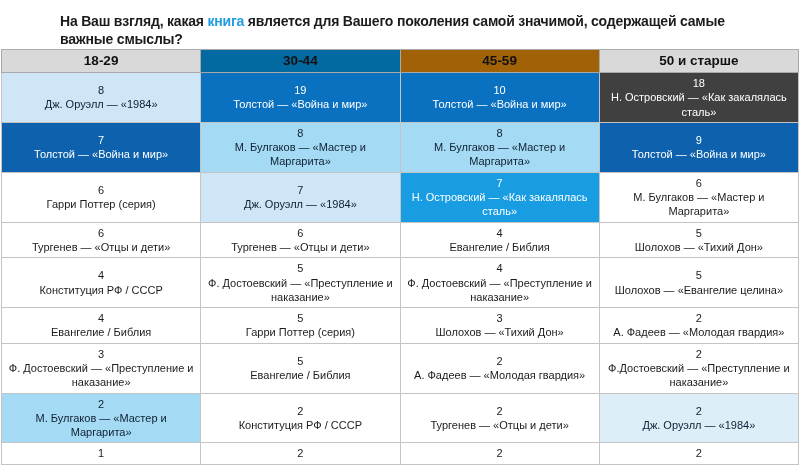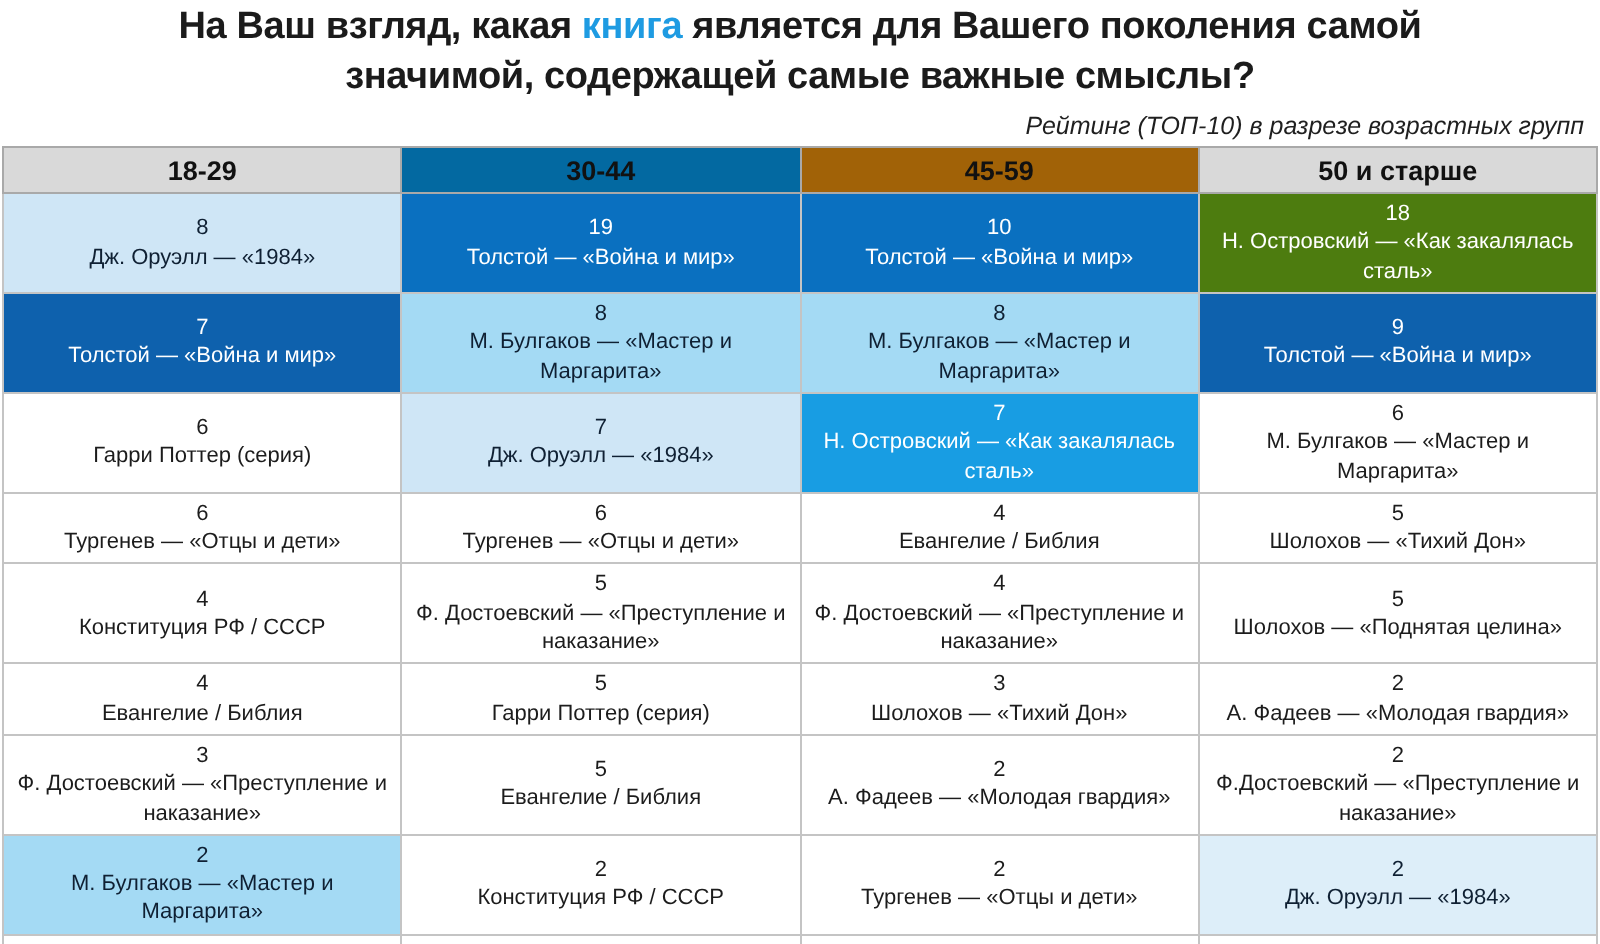--- a/index.html
+++ b/index.html
@@ -11,23 +11,22 @@
     color: #1c1c1c;
   }
   .page {
     width: 800px;
     height: 472px;
     overflow: hidden;
     box-sizing: border-box;
   }
   .title {
     max-width: 680px;
-    margin: 1px auto 0 auto;
-    text-align: center;
-    font-size: 19px;
+    margin: 12px auto 0 auto;
+    font-size: 14px;
     font-weight: bold;
     letter-spacing: -0.2px;
     line-height: 1.32;
     color: #1b1b1b;
   }
   .title .accent { color: #1e9be2; }
   .subtitle {
     text-align: right;
     font-style: italic;
     font-size: 12.5px;
@@ -61,21 +60,20 @@
   .cnt { display: block; }
   .book { display: block; }
 </style>
 </head>
 <body>
 
 <div class="page">
   <div class="title">
     <span>На Ваш взгляд, какая </span><span class="accent">книга</span><span> является для Вашего поколения самой значимой, содержащей самые важные смыслы?</span>
   </div>
-  <div class="subtitle">Рейтинг (ТОП-10) в разрезе возрастных групп</div>
 
   <table class="rating">
     <thead>
       <tr>
           <th style="background: rgb(217, 217, 217);">18-29</th>
           <th style="background: #0369a1;">30-44</th>
           <th style="background: #a16207;">45-59</th>
           <th style="background: rgb(217, 217, 217);">50 и старше</th>
         </tr>
     </thead>
@@ -86,21 +84,21 @@
             <span class="book">Дж. Оруэлл — «1984»</span>
           </td>
           <td style="background: rgb(10, 112, 192); color: rgb(255, 255, 255);">
             <span class="cnt">19</span>
             <span class="book">Толстой — «Война и мир»</span>
           </td>
           <td style="background: rgb(10, 112, 192); color: rgb(255, 255, 255);">
             <span class="cnt">10</span>
             <span class="book">Толстой — «Война и мир»</span>
           </td>
-          <td style="background: #4d7c0f; color: rgb(255, 255, 255);">
+          <td style="background: #404040; color: rgb(255, 255, 255);">
             <span class="cnt">18</span>
             <span class="book">Н. Островский — «Как закалялась сталь»</span>
           </td>
         </tr>
         <tr>
           <td style="background: rgb(14, 97, 173); color: rgb(255, 255, 255);">
             <span class="cnt">7</span>
             <span class="book">Толстой — «Война и мир»</span>
           </td>
           <td style="background: rgb(164, 218, 244); color: rgb(15, 32, 51);">
@@ -160,21 +158,21 @@
           <td>
             <span class="cnt">5</span>
             <span class="book">Ф. Достоевский — «Преступление и наказание»</span>
           </td>
           <td>
             <span class="cnt">4</span>
             <span class="book">Ф. Достоевский — «Преступление и наказание»</span>
           </td>
           <td>
             <span class="cnt">5</span>
-            <span class="book">Шолохов — «Поднятая целина»</span>
+            <span class="book">Шолохов — «Евангелие целина»</span>
           </td>
         </tr>
         <tr>
           <td>
             <span class="cnt">4</span>
             <span class="book">Евангелие / Библия</span>
           </td>
           <td>
             <span class="cnt">5</span>
             <span class="book">Гарри Поттер (серия)</span>

